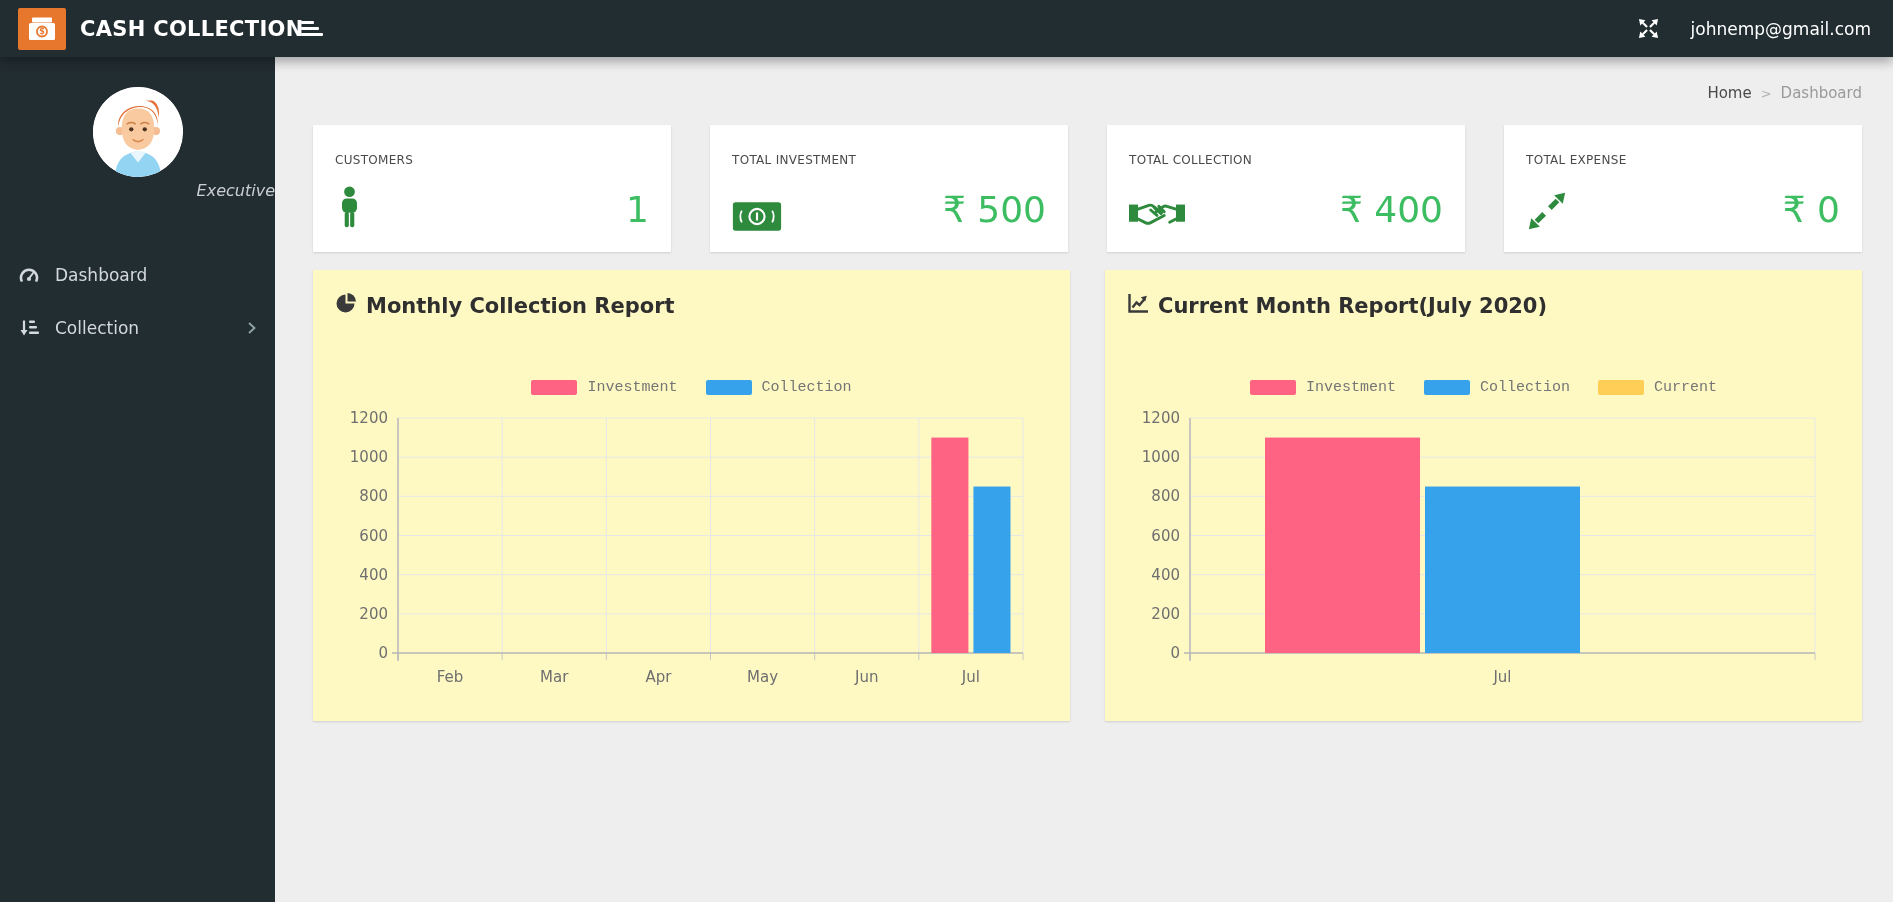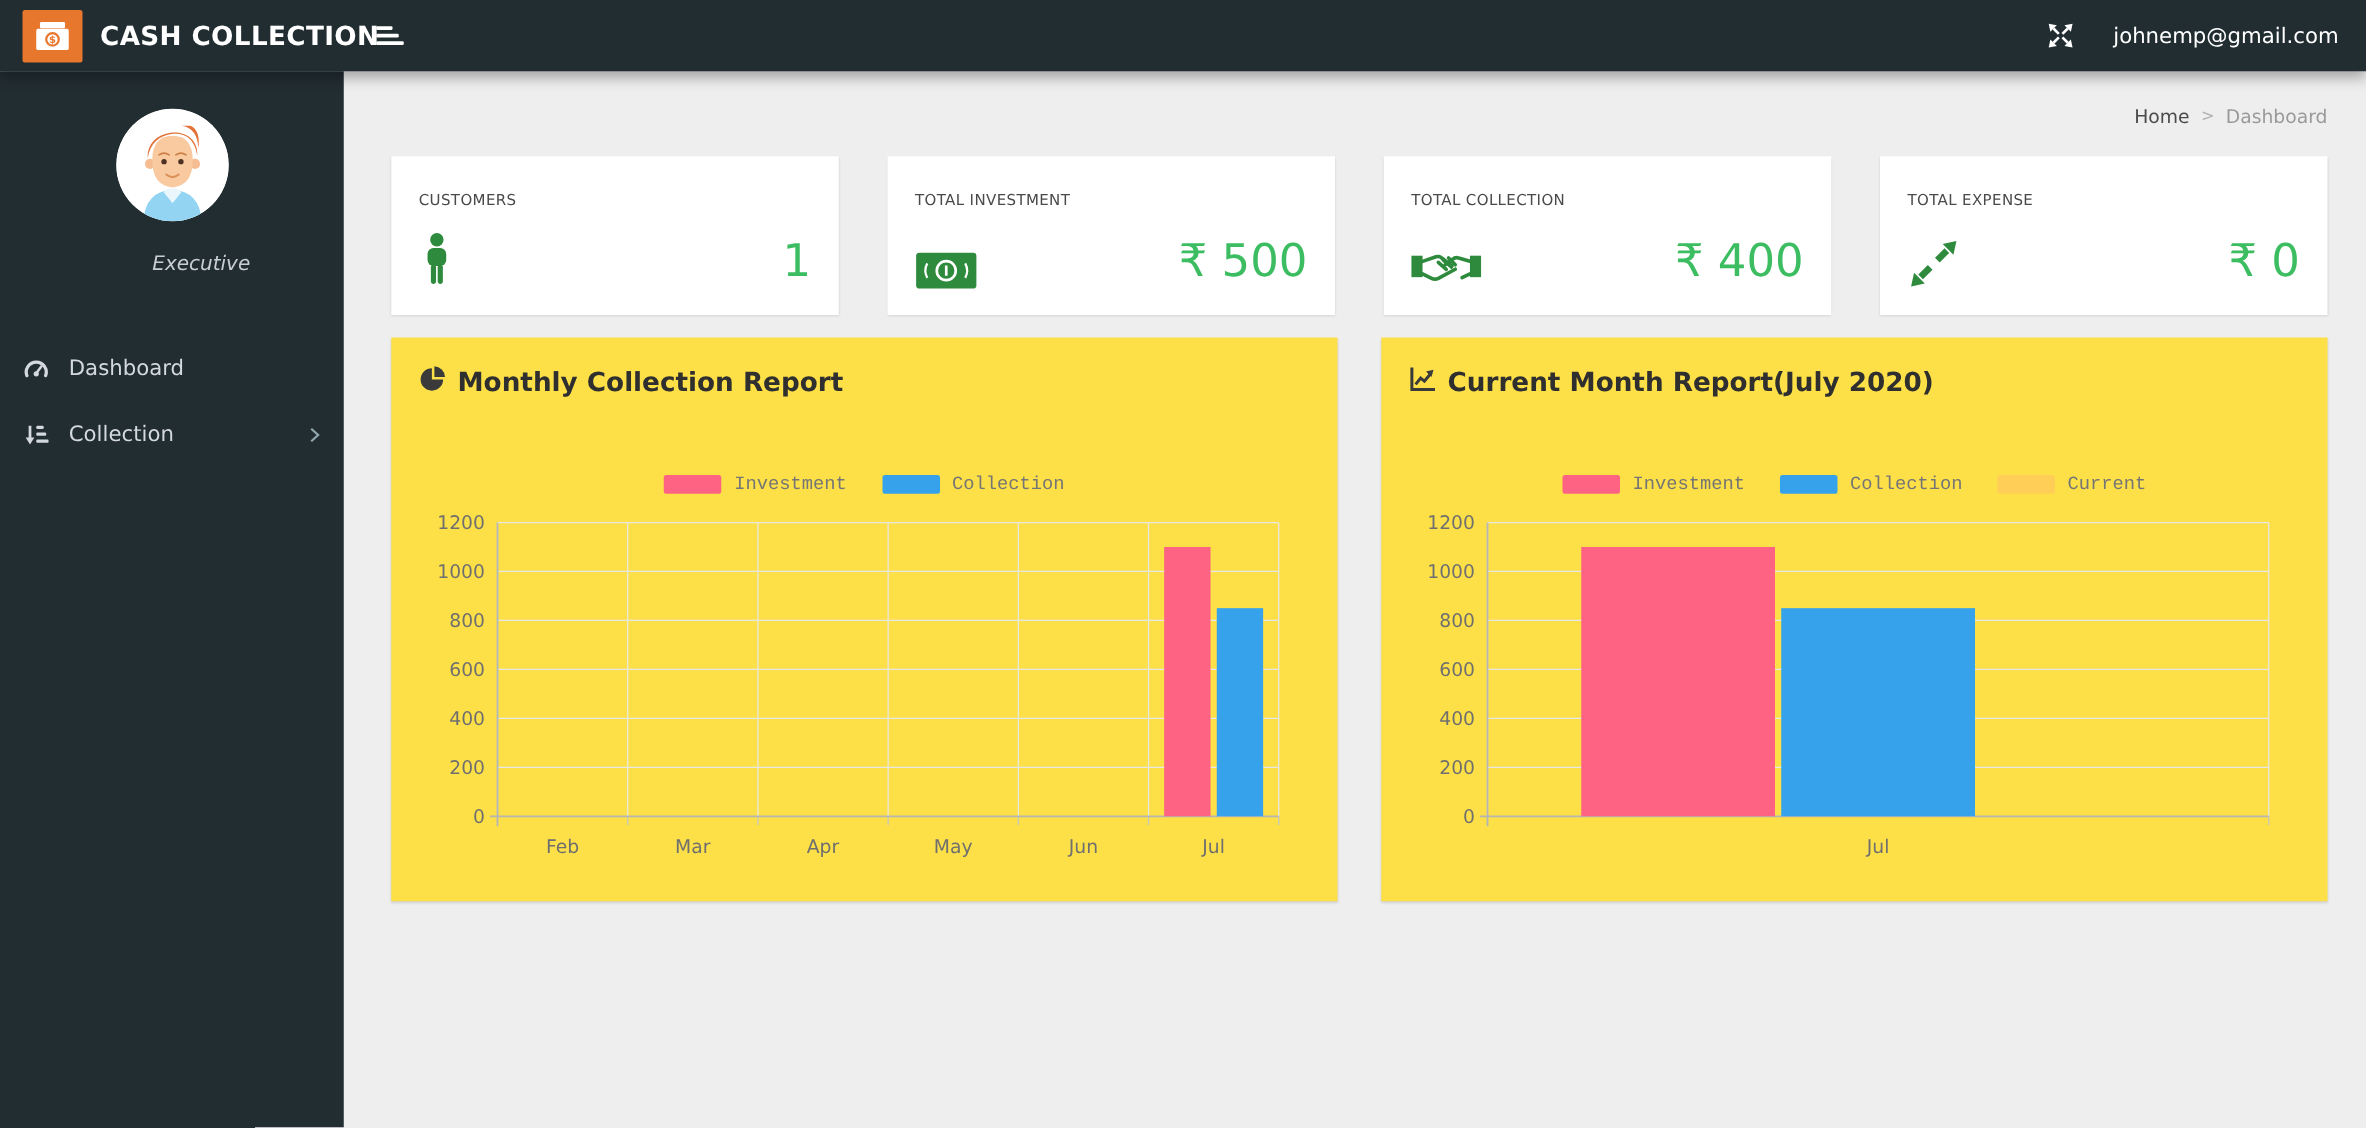--- a/index.html
+++ b/index.html
@@ -20,40 +20,40 @@
   .brand-text{color:#ffffff;font-size:21px;font-weight:bold;letter-spacing:.3px;white-space:nowrap;text-align:right;}
   .hamburger{margin-left:20px;background:none;border:none;cursor:pointer;padding:6px;display:flex;flex-direction:column;gap:3px;align-items:flex-start;}
   .hamburger span{display:block;height:3px;background:#fff;border-radius:1px;}
   .hb1{width:13px;} .hb2{width:18px;} .hb3{width:22px;}
   .topbar-right{margin-left:auto;display:flex;align-items:center;gap:28px;padding-right:22px;}
   .fullscreen-btn{background:none;border:none;cursor:pointer;display:flex;align-items:center;padding:4px;}
   .email{color:#ffffff;font-size:17px;cursor:pointer;}
   
   .sidebar{position:absolute;top:57px;left:0;bottom:0;width:275px;background:#222d32;z-index:10;}
   .avatar-wrap{width:90px;height:90px;margin:30px auto 0;border-radius:50%;overflow:hidden;background:#fff;}
-  .role{margin-top:24px;text-align:center;font-style:italic;color:#c9ced1;font-size:16px;padding-left:47px;}
+  .role{margin-top:4px;text-align:right;font-style:italic;color:#c9ced1;font-size:16px;padding-left:47px;}
   .nav{margin-top:48px;}
   .nav-item{display:flex;align-items:center;gap:15px;height:53px;padding:0 18px;color:#d3d9dc;font-size:17px;cursor:pointer;text-decoration:none;}
   .nav-icon{width:22px;display:flex;justify-content:center;color:#d3d9dc;}
   .chevron{margin-left:auto;display:flex;align-items:center;}
   
   .content{position:absolute;left:275px;top:57px;right:0;bottom:0;background:#eeeeef;overflow:hidden;}
   .breadcrumb{padding:26px 31px 0 0;height:20px;text-align:right;font-size:15px;display:flex;justify-content:flex-end;gap:9px;align-items:center;}
   .breadcrumb .bc-home{color:#4a4a4a;text-decoration:none;cursor:pointer;}
   .breadcrumb .bc-sep{color:#b0b0b0;font-size:13px;}
   .breadcrumb .bc-cur{color:#9a9a9a;}
   
   .stat-row{margin:22px 31px 0 38px;display:flex;gap:39px;}
   .stat-card{flex:1;height:127px;background:#ffffff;box-shadow:0 1px 2px rgba(0,0,0,.13);position:relative;box-sizing:border-box;padding:28px 22px 0 22px;}
   .stat-title{font-size:12px;color:#4a4a4a;letter-spacing:.3px;}
   .stat-icon{position:absolute;left:22px;bottom:20px;display:flex;align-items:flex-end;}
   .stat-value{position:absolute;right:22px;bottom:24px;font-size:36px;color:#3dbd61;line-height:1;}
   
   .charts-row{margin:18px 31px 0 38px;display:flex;gap:35px;}
-  .chart-card{width:757px;height:451px;background:#fde047;box-shadow:0 1px 2px rgba(0,0,0,.13);box-sizing:border-box;padding:22px;}
+  .chart-card{width:757px;height:451px;background:#fef9c3;box-shadow:0 1px 2px rgba(0,0,0,.13);box-sizing:border-box;padding:22px;}
   .chart-title{display:flex;align-items:center;gap:9px;font-size:21px;font-weight:bold;color:#2f2f2f;margin:0;line-height:1.3;}
   .legend{margin-top:56px;display:flex;justify-content:center;align-items:center;gap:28px;height:20px;}
   .legend-item{display:flex;align-items:center;gap:10px;cursor:pointer;font-family:Liberation Mono, monospace;}
   .legend-swatch{width:46px;height:15px;border-radius:2px;display:inline-block;}
   .legend-label{font-size:15px;color:#757575;}
   .chart-svg{display:block;margin-top:8px;}
   .chart-svg text{font-family:"DejaVu Sans","Liberation Sans",sans-serif;font-size:15px;}
 </style>
 </head>
 <body>

